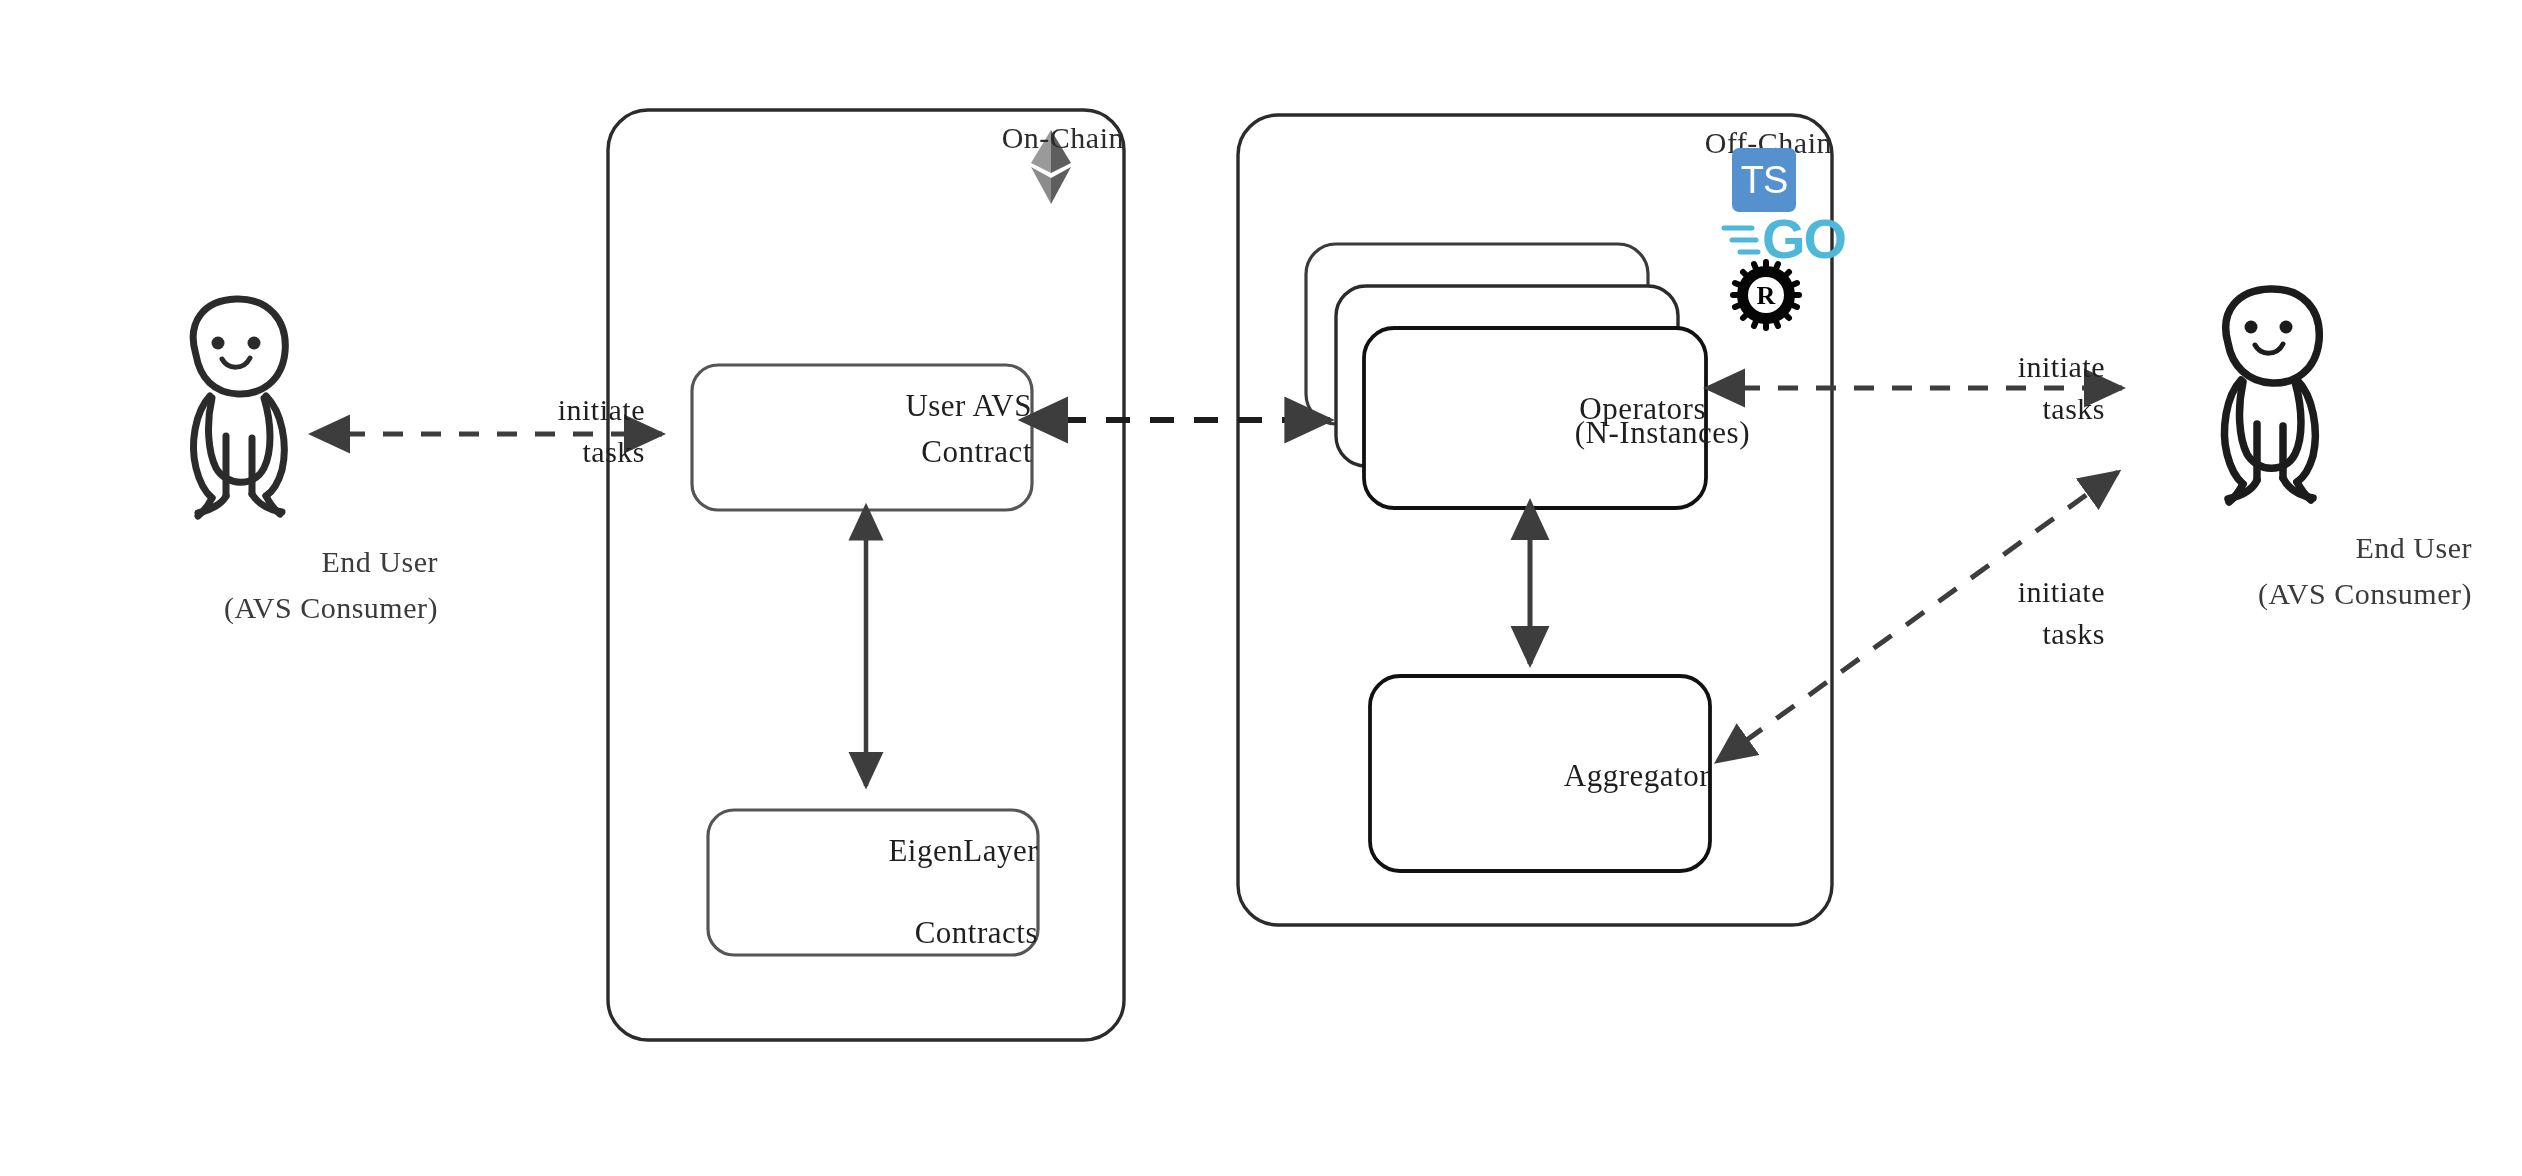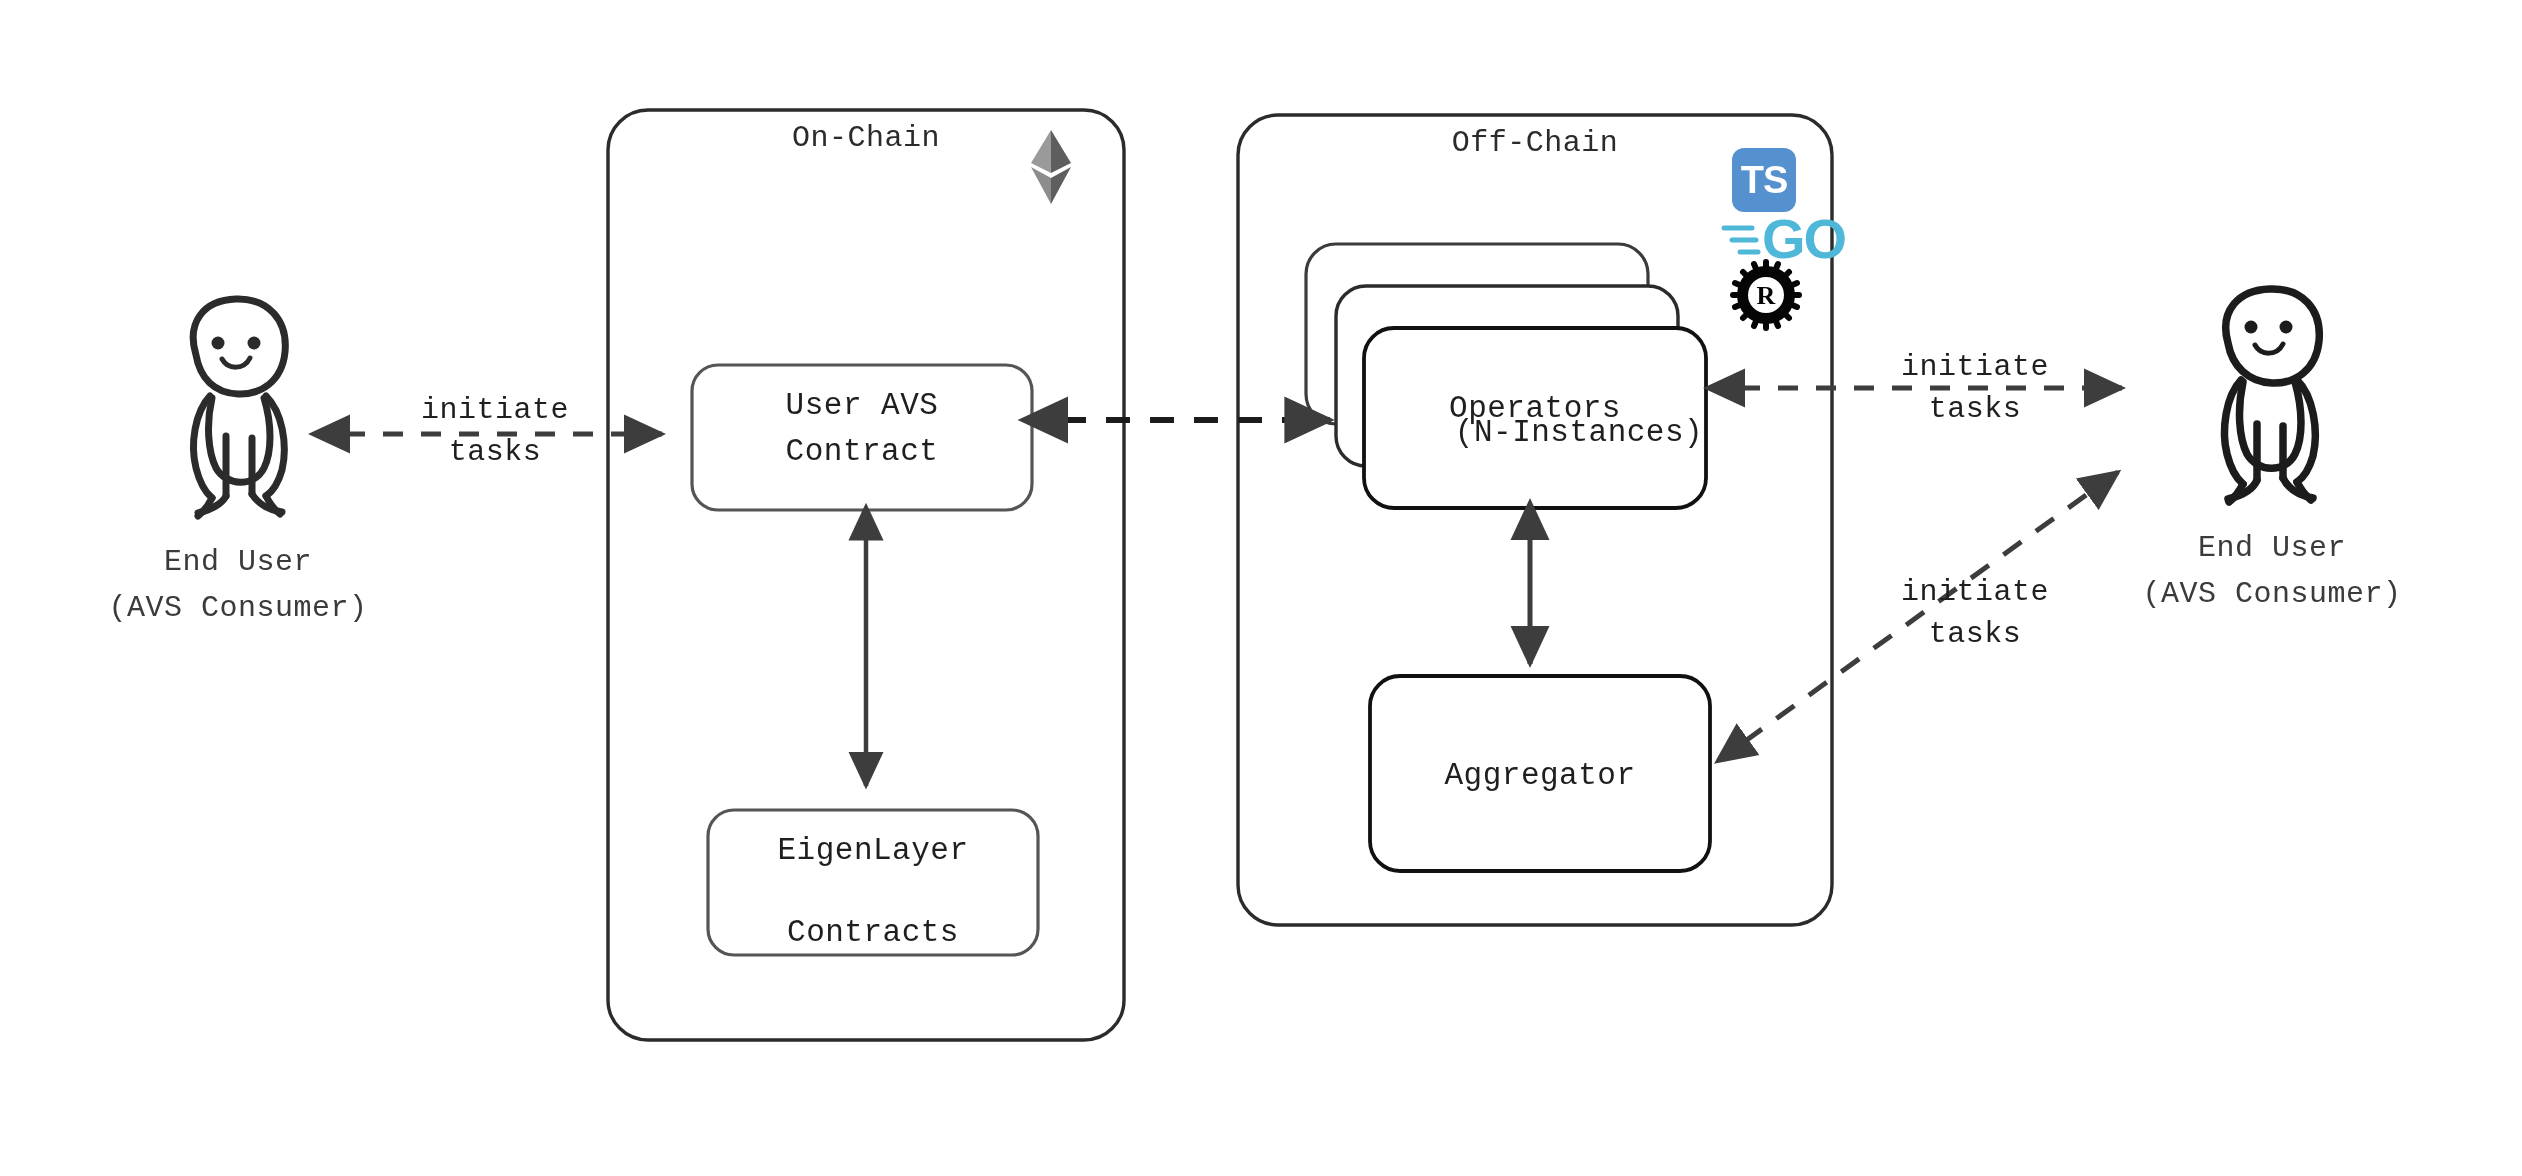--- a/index.html
+++ b/index.html
@@ -25,39 +25,39 @@
   svg.layer {
     position: absolute;
     left: 0; top: 0;
     width: 2522px;
     height: 1176px;
     overflow: visible;
   }
   .txt {
     position: absolute;
     white-space: pre;
-    text-align: center;
-    font-family: Liberation Mono, monospace;
+    text-align: right;
+    font-family: Liberation Serif, serif;
     color: #1f1f1f;
     line-height: 1.35;
     user-select: none;
   }
   .group-title { font-size: 30px; color: #2b2b2b; letter-spacing: 0.5px; }
   .node-label  { font-size: 31px; color: #1f1f1f; letter-spacing: 0.5px; }
   .edge-label  { font-size: 30px; color: #1f1f1f; letter-spacing: 0.5px; }
   .actor-label { font-size: 30px; color: #3b3b3b; letter-spacing: 0.5px; }
 
   .logo { position: absolute; }
   .ts-logo {
     width: 64px; height: 64px;
     background: #5590cf;
-    border-radius: 12px;
+    border-radius: 7px;
     color: #ffffff;
     font-family: "Liberation Sans", sans-serif;
-    font-weight: bold;
+    font-weight: normal;
     font-size: 38px;
     line-height: 64px;
     text-align: center;
     letter-spacing: -1px;
   }
 </style>
 </head>
 <body>
 
 <div id="stage">

